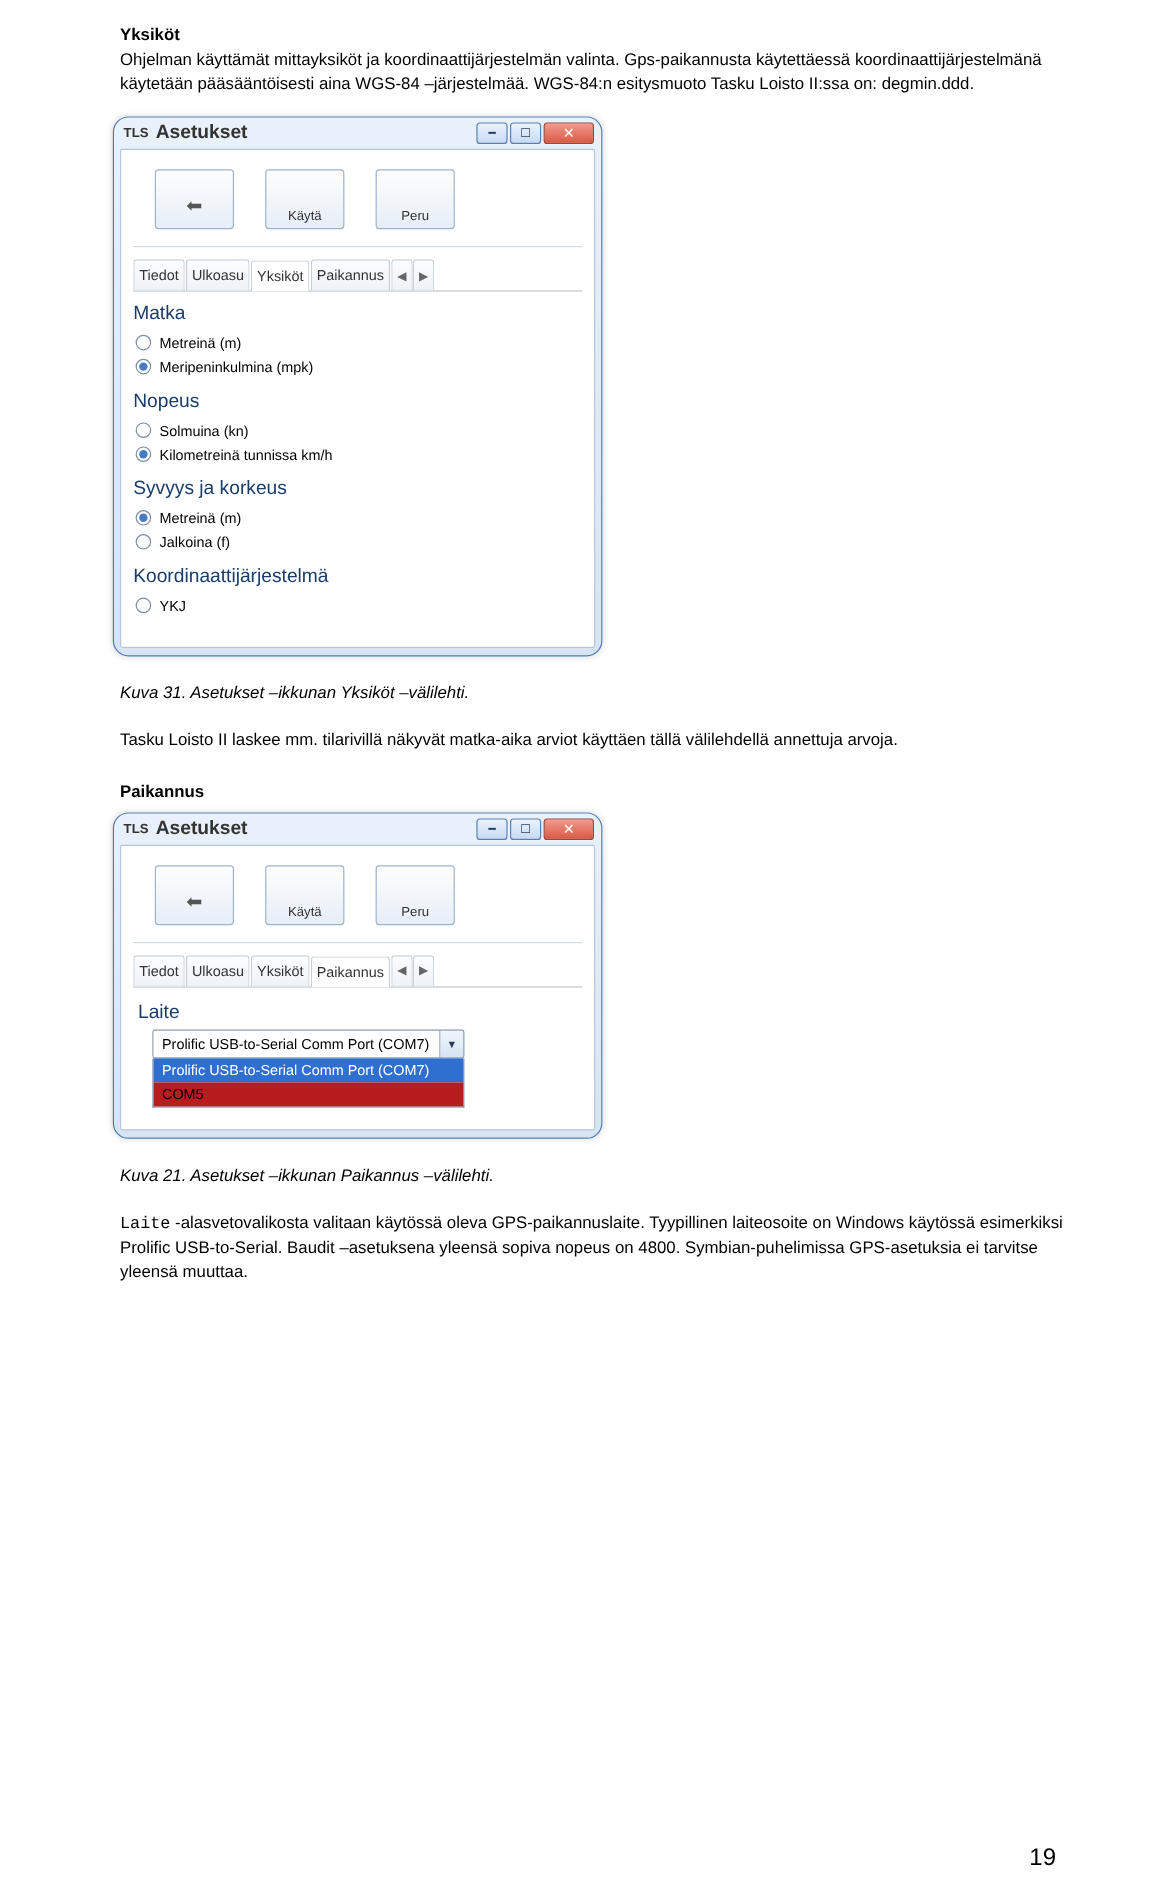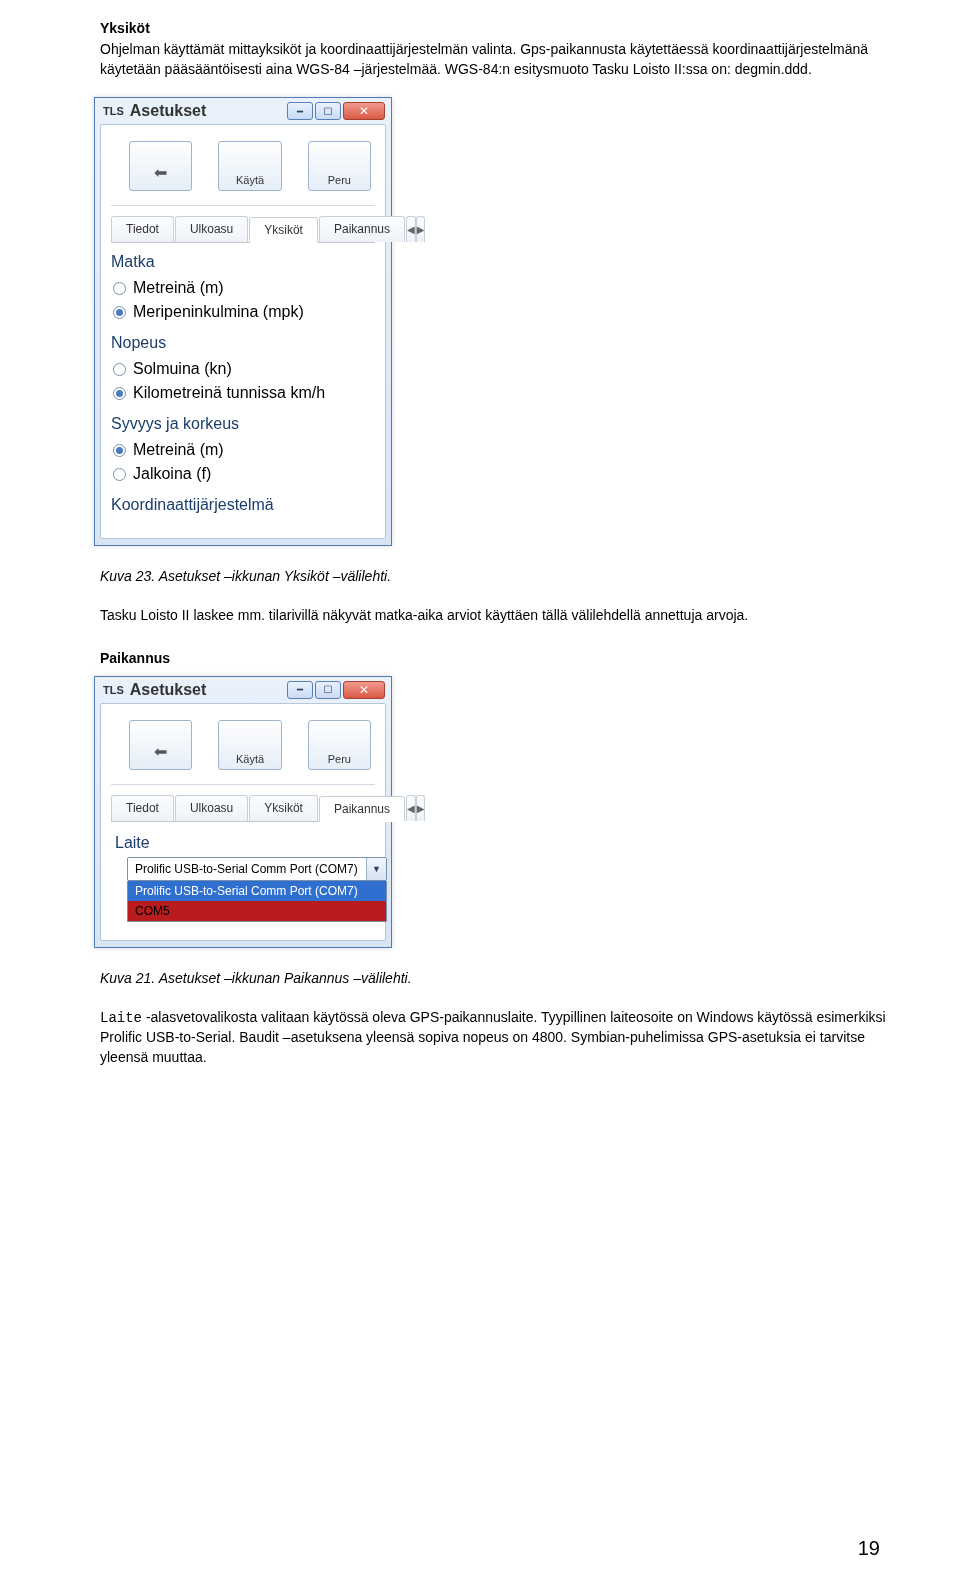--- a/index.html
+++ b/index.html
@@ -14,24 +14,24 @@
     position: relative;
   }
   .heading { font-weight: bold; margin-bottom: 4px; }
   .para { line-height: 1.4; margin-bottom: 18px; }
   .mono { font-family: 'Courier New', monospace; }
   .figure-caption { font-style: italic; margin: 22px 0 22px 0; }
   .page-num { position: absolute; bottom: 20px; right: 80px; font-size: 20px; }
 
   
   .win {
-    width: 298px;
+    width: 408px;
     margin: 4px 0 4px -6px;
     border: 1px solid #4e7ab7;
-    border-radius: 0;
+    border-radius: 13px;
     background: linear-gradient(#e9f1fb, #d6e4f4);
     box-shadow: 0 0 5px rgba(0,0,0,0.15);
   }
   .titlebar {
     display: flex;
     align-items: center;
     justify-content: space-between;
     padding: 4px 6px 4px 8px;
   }
   .titlebar-left { display: flex; align-items: center; gap: 6px; }
@@ -77,21 +77,21 @@
   .tool-btn span.glyph { font-size: 16px; color: #555; }
 
   .tabs-row {
     display: flex;
     align-items: stretch;
     border-bottom: 1px solid #c0c7ce;
     gap: 0;
     margin-bottom: 10px;
   }
   .tab {
-    padding: 5px 14px;
+    padding: 5px 4px;
     font-size: 12px;
     border: 1px solid #c9cfd6;
     border-bottom: none;
     background: linear-gradient(#fbfdff, #eef2f7);
     border-radius: 3px 3px 0 0;
     margin-right: 1px;
     color: #333;
   }
   .tab.active {
     background: #fff;
@@ -105,21 +105,21 @@
     border-bottom: none;
     background: linear-gradient(#fbfdff, #eef2f7);
     display: flex;
     align-items: center; justify-content: center;
     font-size: 10px; color: #666;
     border-radius: 3px 3px 0 0;
   }
 
   .group { margin-bottom: 10px; }
   .group-title { font-size: 16px; color: #1a3d6b; margin-bottom: 5px; }
-  .radio-row { display: flex; align-items: center; gap: 7px; padding: 3px 0 3px 2px; font-size: 16px; }
+  .radio-row { display: flex; align-items: flex-start; gap: 7px; padding: 3px 0 3px 2px; font-size: 12px; }
   .radio {
     width: 13px; height: 13px; border-radius: 50%;
     border: 1px solid #7a8fa8; background: #fff;
     display: flex; align-items: center; justify-content: center;
   }
   .radio.on::after { content: ""; width: 7px; height: 7px; border-radius: 50%; background: #4a7bc0; }
 
   .win.short .settings-area { padding-bottom: 6px; }
 
   .combo-area { padding: 2px 4px; }
@@ -229,25 +229,29 @@
           <span>Metreinä (m)</span>
         </div>
       <div class="radio-row">
           <span class="radio"></span>
           <span>Jalkoina (f)</span>
         </div>
     </div>
 
     <div class="group">
       <div class="group-title">Koordinaattijärjestelmä</div>
+      <div class="radio-row">
+          <span class="radio"></span>
+          <span>YKJ</span>
+        </div>
     </div>
   </div>
 </div>
 
-<div class="figure-caption">Kuva 23. Asetukset –ikkunan Yksiköt –välilehti.</div>
+<div class="figure-caption">Kuva 31. Asetukset –ikkunan Yksiköt –välilehti.</div>
 
 <div class="para">Tasku Loisto II laskee mm. tilarivillä näkyvät matka-aika arviot käyttäen tällä välilehdellä annettuja arvoja.</div>
 
 <div class="section-heading">Paikannus</div>
 
 <div class="win short">
   <div class="titlebar">
     <div class="titlebar-left">
       <span class="app-sigil">TLS</span>
       <span class="title">Asetukset</span>

